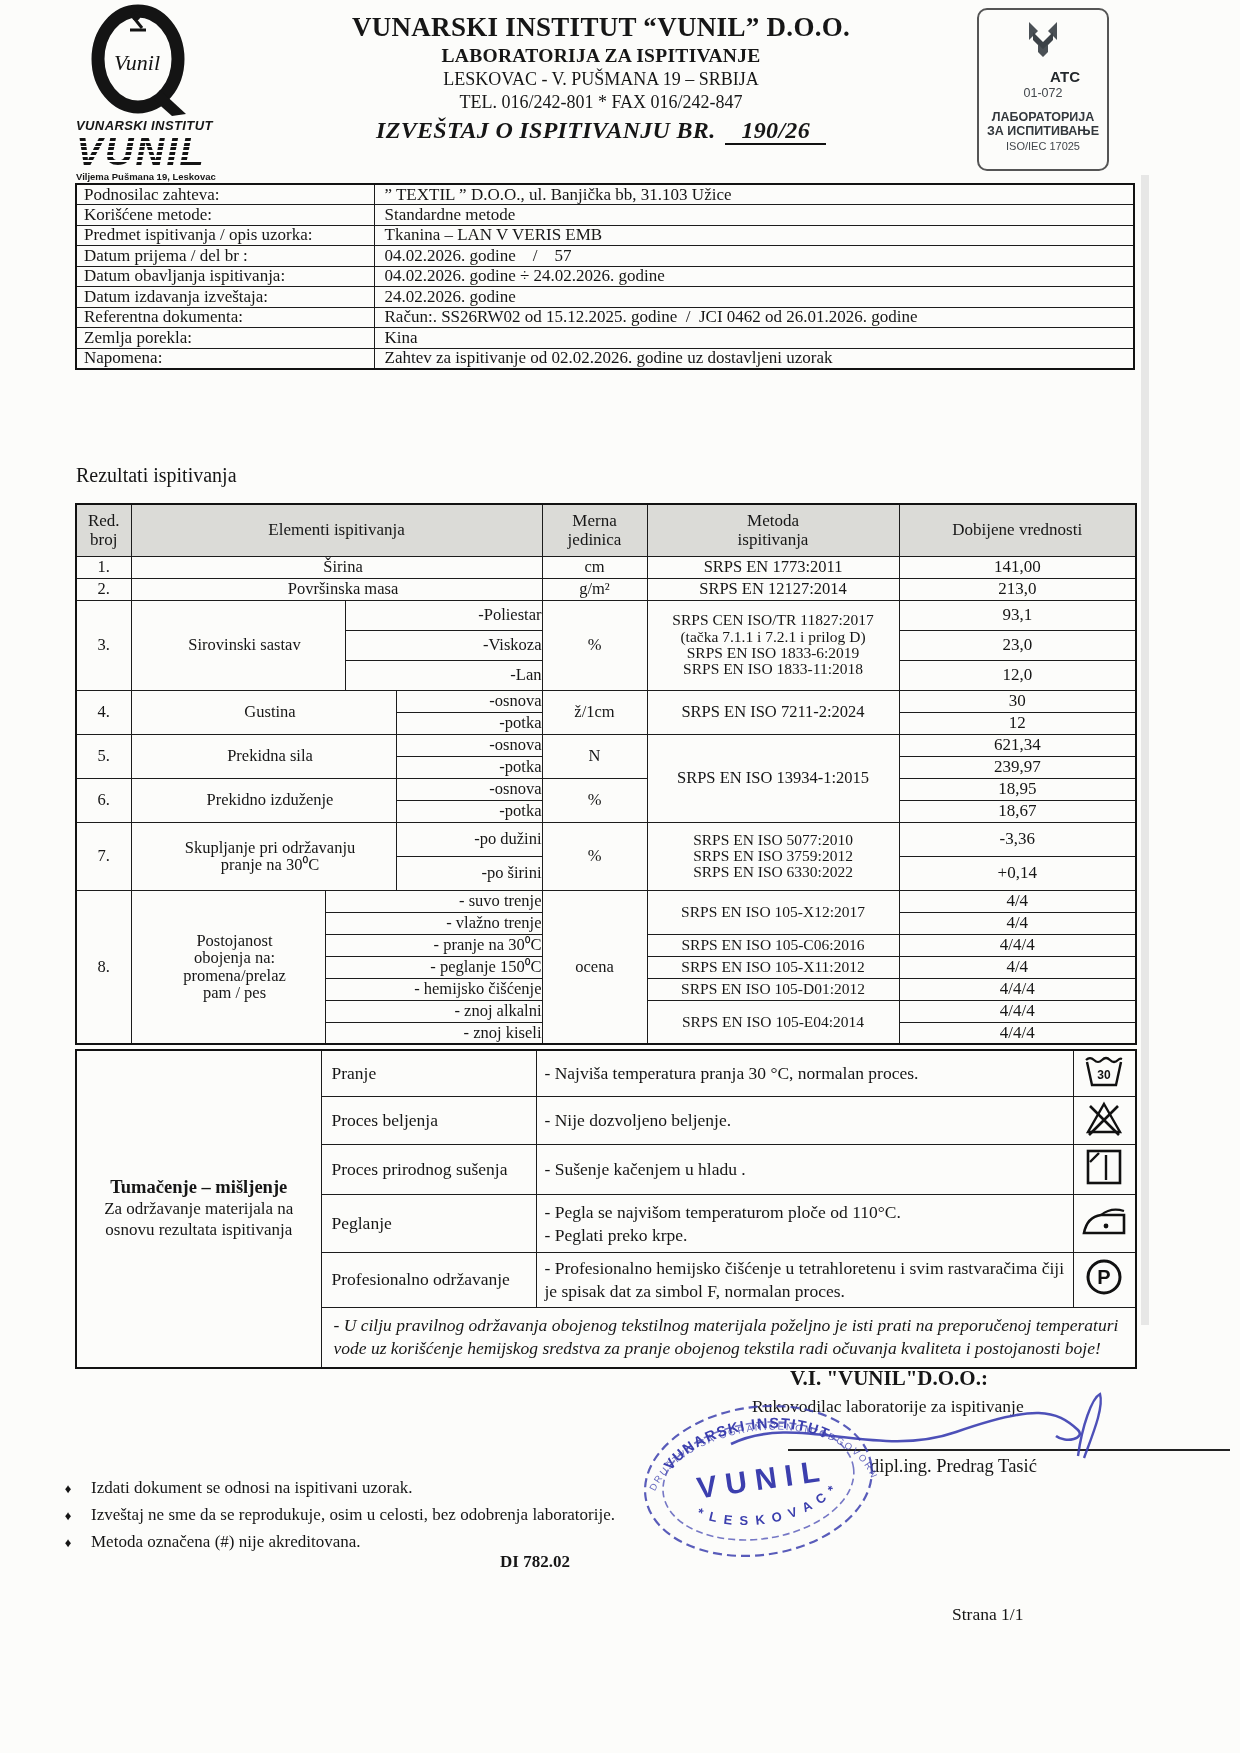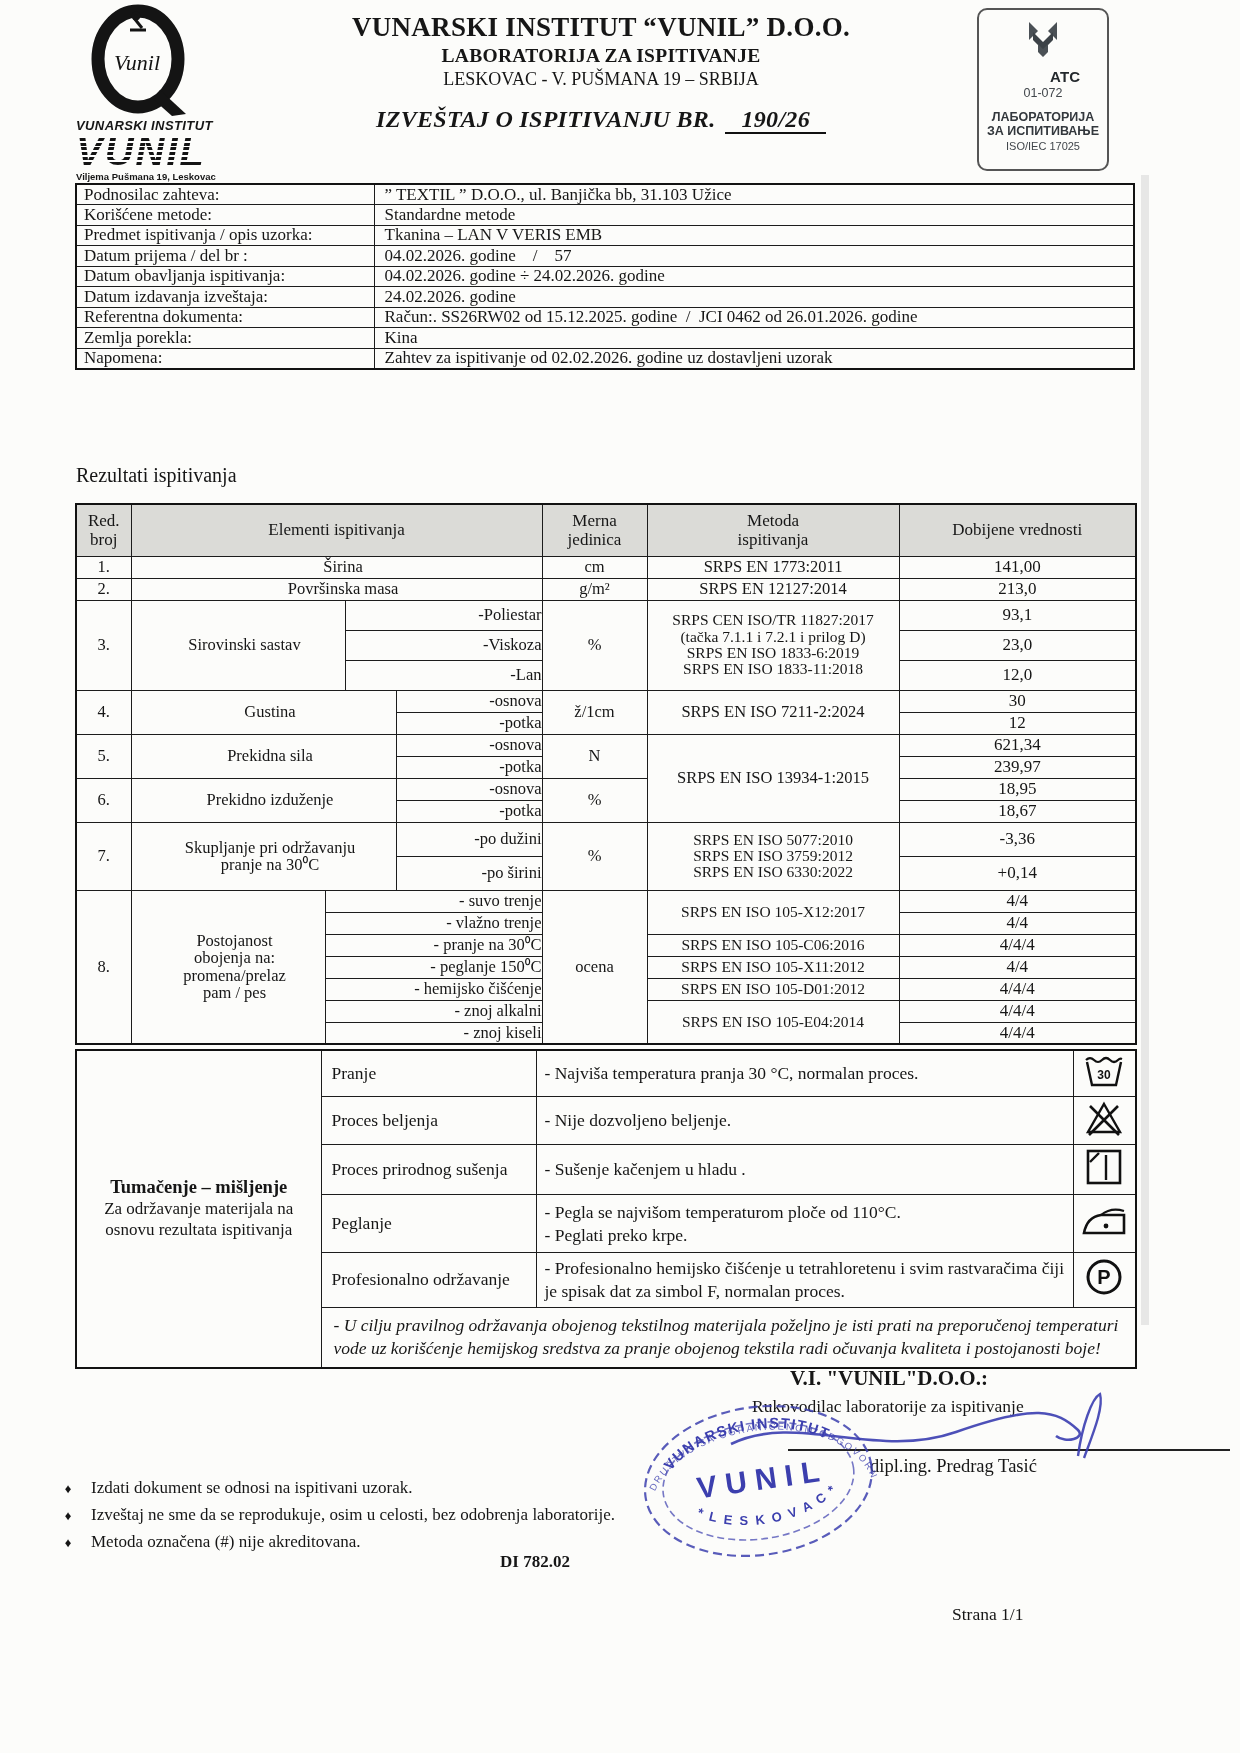--- a/index.html
+++ b/index.html
@@ -20,21 +20,21 @@
     font:italic 900 40px "Liberation Sans", sans-serif; letter-spacing:2px; line-height:.92;
     background:repeating-linear-gradient(180deg,#141414 0 3px,#ffffff 3px 4.8px);
     -webkit-background-clip:text; background-clip:text; color:transparent;
   }
   .logo-addr { font-size:9.5px; font-weight:bold; margin-top:1px; }
   .hdrcenter { left:278px; top:12px; width:646px; text-align:center; }
   .hdr-title { font-size:27px; font-weight:bold; letter-spacing:.3px; }
   .hdr-lab { font-size:19.5px; font-weight:bold; margin-top:2px; letter-spacing:.3px;}
   .hdr-addr { font-size:18px; margin-top:2px; }
   .hdr-tel { font-size:18px; margin-top:2px; }
-  .hdr-report { font-size:24px; font-weight:bold; font-style:italic; margin-top:16px; letter-spacing:.3px; }
+  .hdr-report { font-size:24px; font-weight:bold; font-style:italic; margin-top:4px; letter-spacing:.3px; }
   .hdr-report .num { border-bottom:2.5px solid #111; padding:0 16px; margin-left:10px; }
   .atc { left:977px; top:8px; width:132px; height:163px; border:2px solid #555; border-radius:10px;
          text-align:center; font-family:"Liberation Sans", sans-serif; color:#3c4146; padding-top:8px;}
   .atc-acr { font-size:15px; font-weight:bold; color:#23282c; margin-top:2px;padding-left:44px;}
   .atc-num { font-size:12.5px; margin-top:1px; color:#41464b;}
   .atc-l1 { font-size:12.5px; font-weight:bold; margin-top:10px; line-height:1.15; color:#33383d;}
   .atc-l3 { font-size:11px; margin-top:1px; color:#41464b;}
 
   
   table { border-collapse:collapse; table-layout:fixed; }
@@ -104,20 +104,21 @@
   <div class="abs logoblock">
     <div class="logo-inst">VUNARSKI INSTITUT</div>
     <div class="logo-vunil">VUNIL</div>
     <div class="logo-addr">Viljema Pušmana 19, Leskovac</div>
   </div>
 
   <div class="abs hdrcenter">
     <div class="hdr-title">VUNARSKI INSTITUT “VUNIL” D.O.O.</div>
     <div class="hdr-lab">LABORATORIJA ZA ISPITIVANJE</div>
     <div class="hdr-addr">LESKOVAC - V. PUŠMANA 19 – SRBIJA</div>
+    <div class="hdr-tel">TEL. 016/242-801 * FAX  016/242-847</div>
     <div class="hdr-report">
       <span>IZVEŠTAJ O ISPITIVANJU BR.</span><span class="num">190/26</span>
     </div>
   </div>
 
   <div class="abs atc">
     <svg width="44" height="44" viewBox="0 0 44 44">
       <path d="M8 4 L17 13 L8 22 Z" fill="#4a5055"></path>
       <path d="M36 4 L27 13 L36 22 Z" fill="#4a5055"></path>
       <path d="M12 14 L22 24 L32 14 L32 22 L22 32 L12 22 Z" fill="#3c4247"></path>

